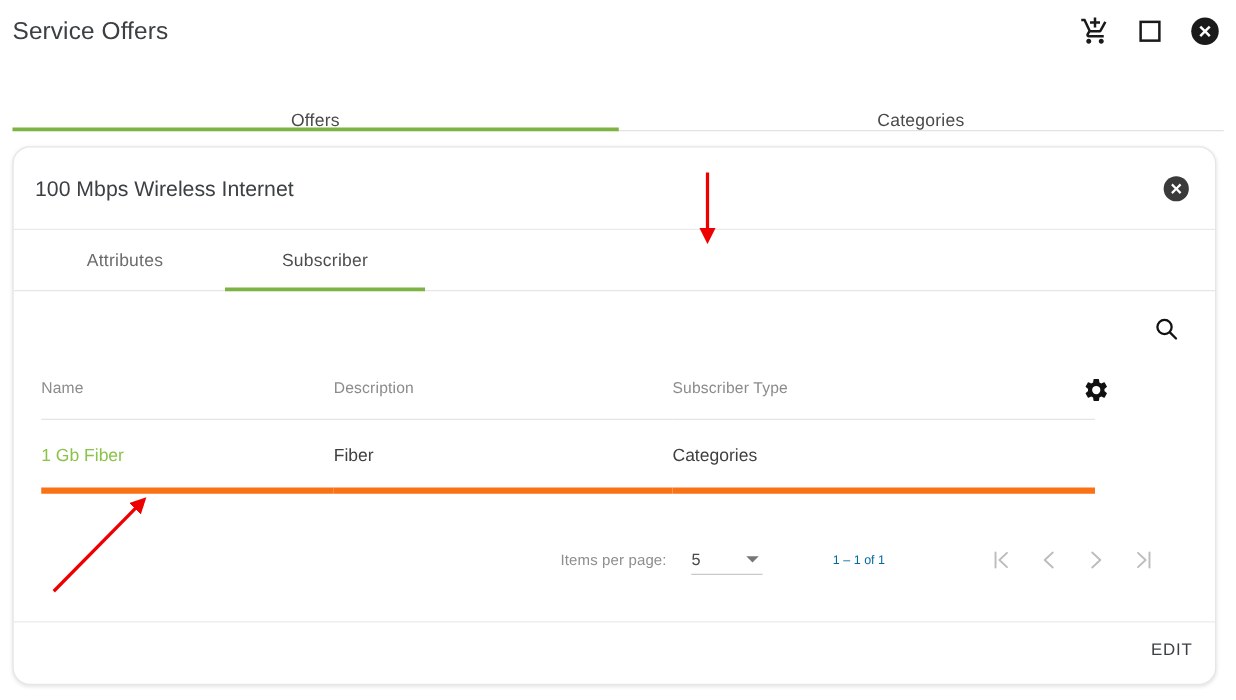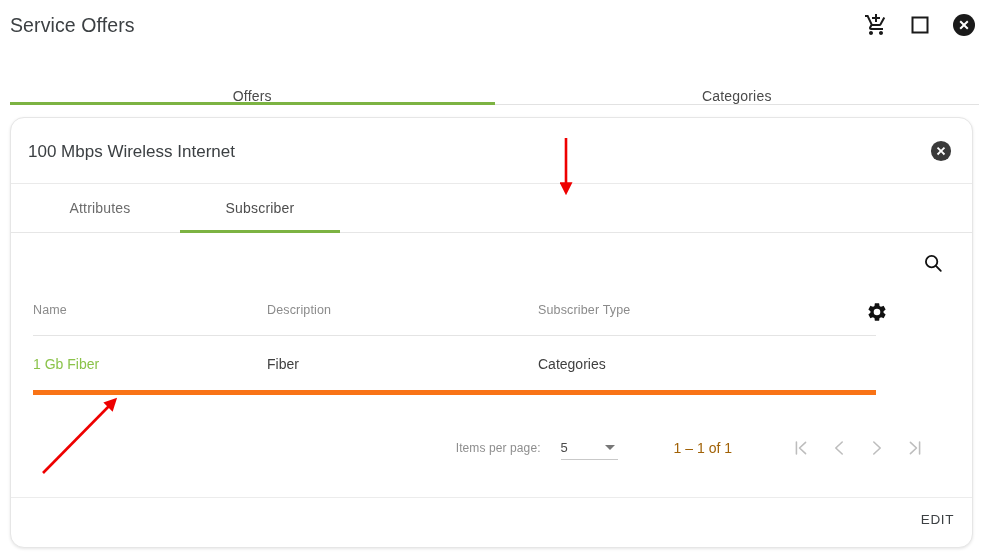--- a/index.html
+++ b/index.html
@@ -243,23 +243,23 @@
   .pg-caret {
     position: absolute;
     right: 3px;
     top: 8px;
     width: 0; height: 0;
     border-left: 5px solid transparent;
     border-right: 5px solid transparent;
     border-top: 5px solid #777;
   }
   .pg-range {
-    margin-right: 50px;
-    color: #a16207;
-    font-size: 14px;
+    margin-right: 74px;
+    color: #0369a1;
+    font-size: 10px;
     white-space: nowrap;
   }
   .pg-btn {
     width: 38px;
     height: 30px;
     display: flex;
     align-items: center;
     justify-content: center;
     cursor: pointer;
     color: #bdbdbd;

